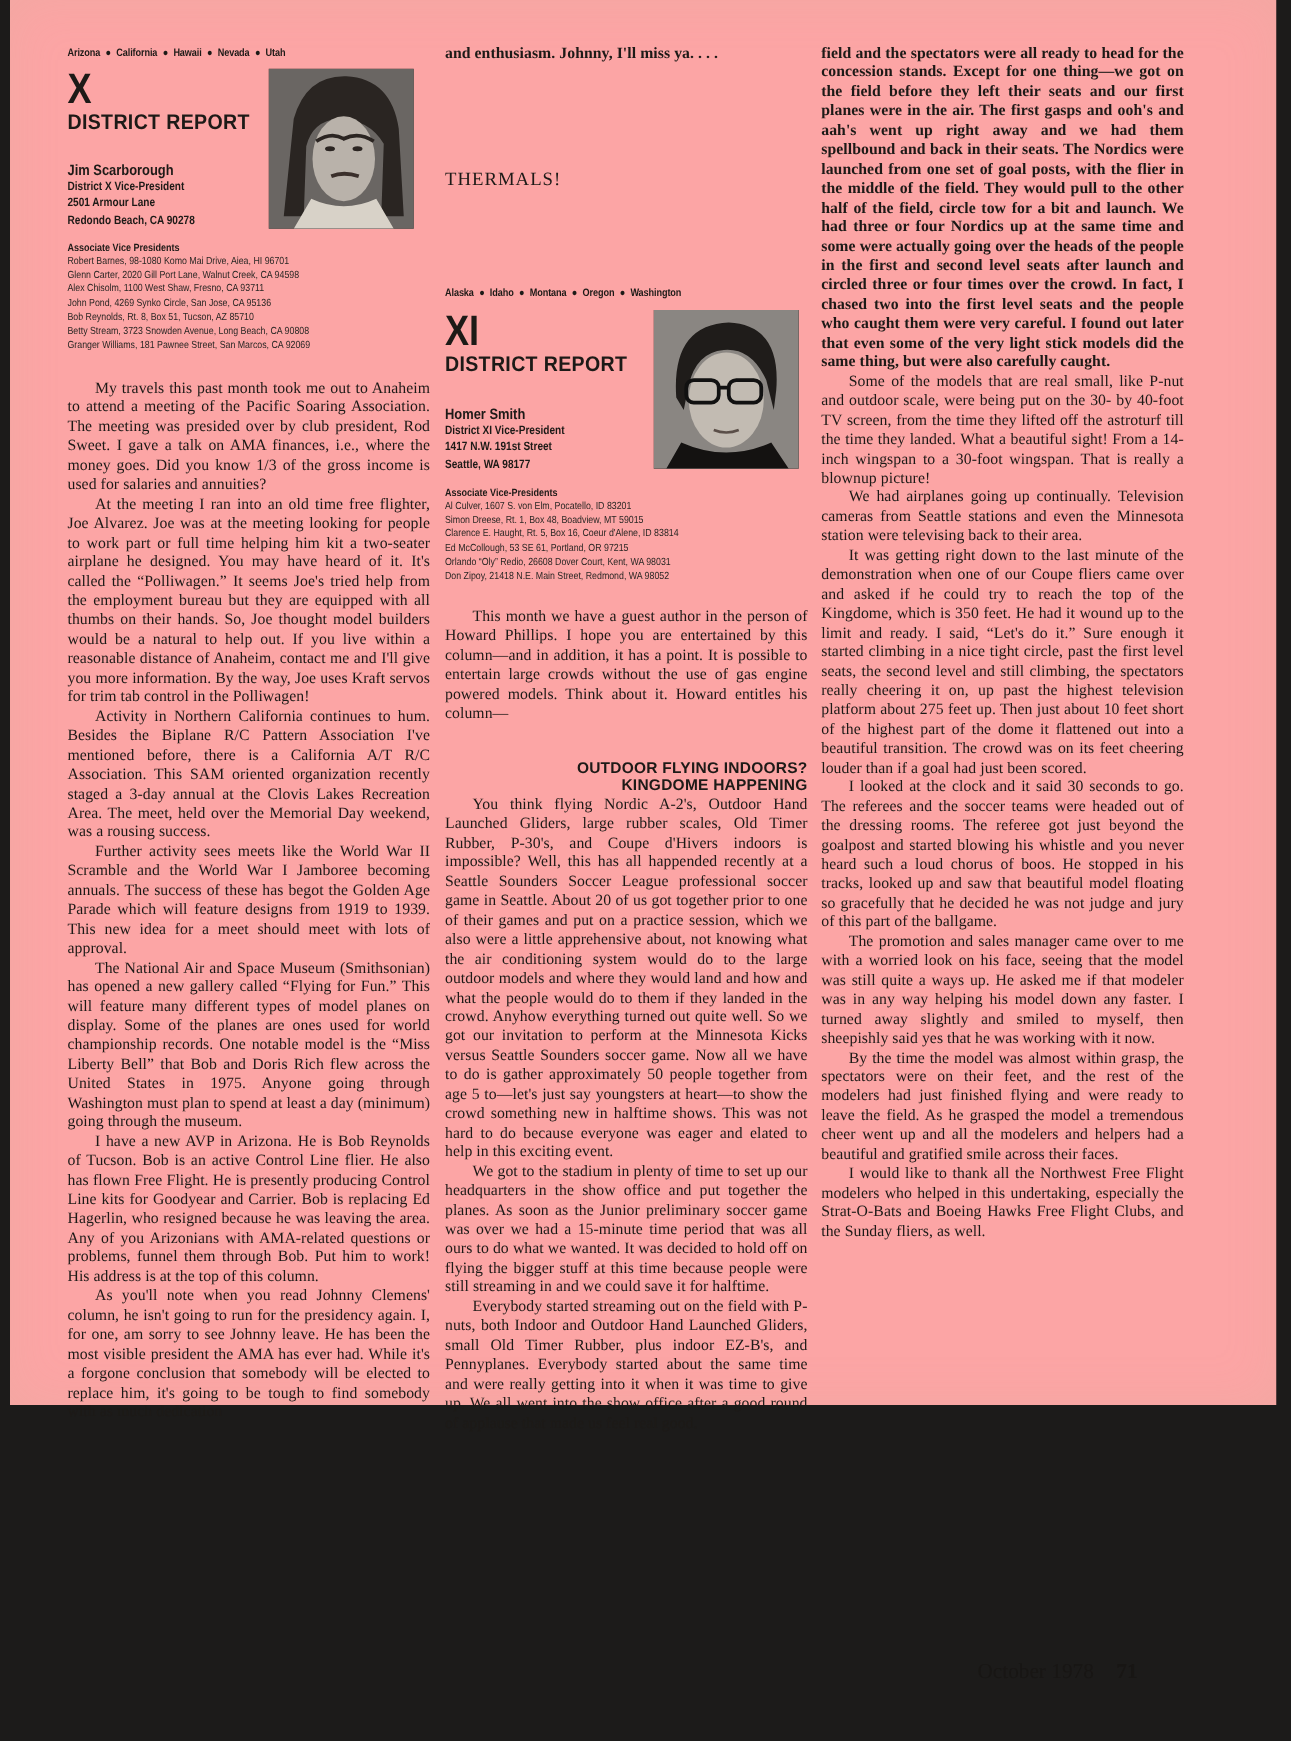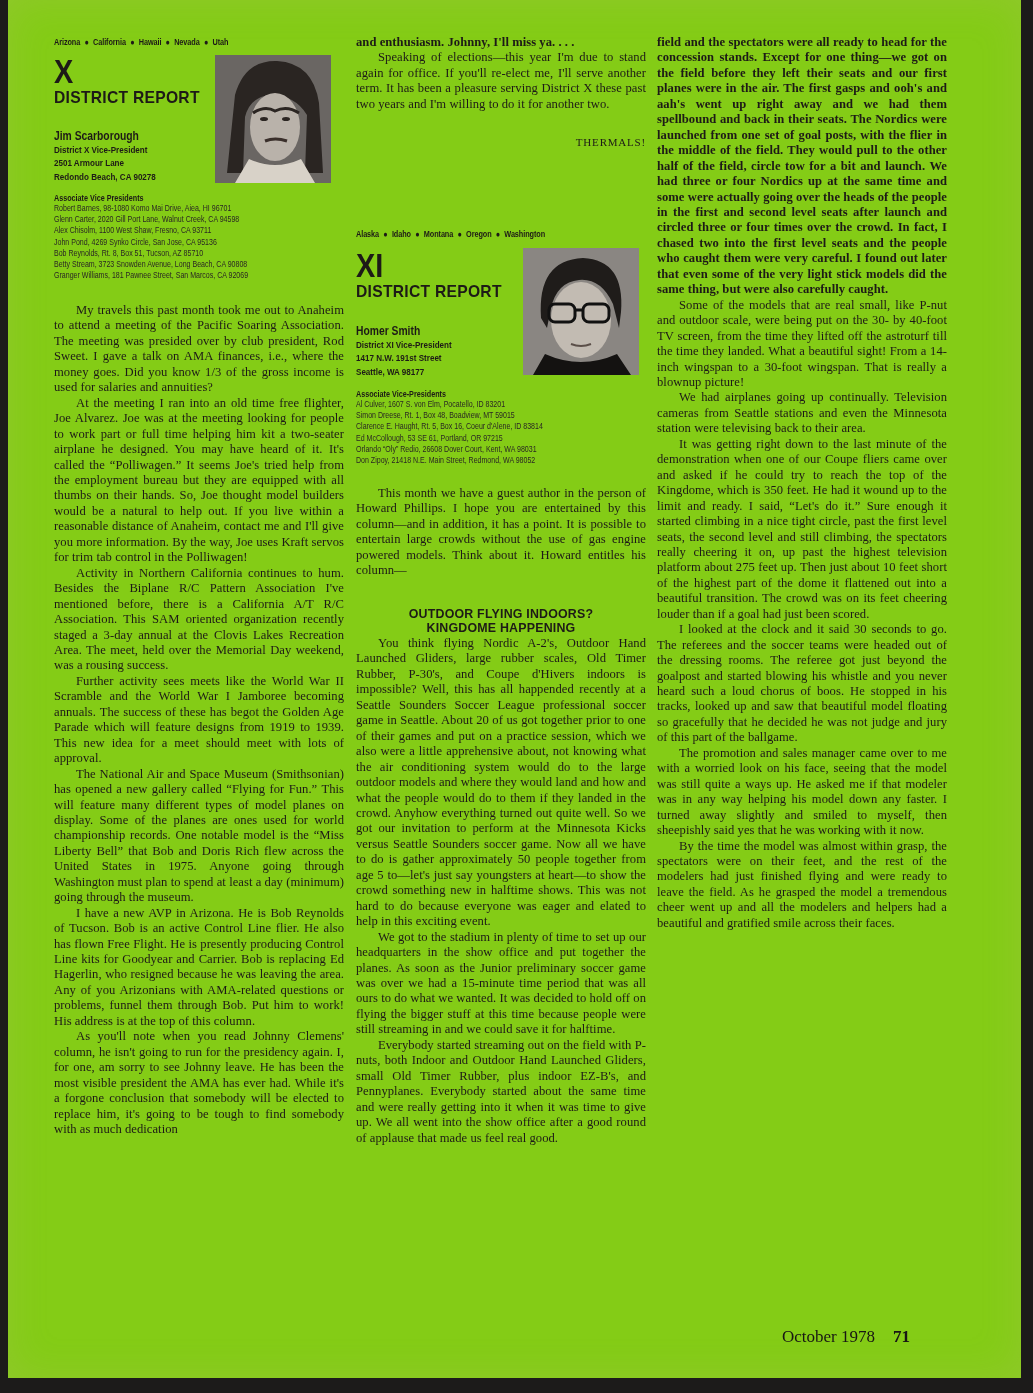--- a/index.html
+++ b/index.html
@@ -7,22 +7,22 @@
     width: 1033px; height: 1393px;
     background: #1c1b1a;
     position: relative;
     overflow: hidden;
     font-family: "Liberation Serif", "DejaVu Serif", serif;
     color: #1d1a17;
   }
   .page {
     position: absolute;
     left: 8px; top: 0;
-    width: 1013px; height: 1378px;
-    background: #84cc16;
+    width: 1013px; height: 1124px;
+    background: #fca5a5;
     box-shadow: inset 0 0 40px rgba(200,185,150,0.18);
   }
   .col {
     position: absolute;
     top: 0;
   }
   .col1 { left: 38px; width: 298px; }
   .col2 { left: 348px; width: 298px; }
   .col3 { left: 649px; width: 298px; }
 
@@ -97,30 +97,30 @@
   .body-text {
     font-size: 12.6px;
     line-height: 15.45px;
     text-align: justify;
     hyphens: none;
     letter-spacing: 0.05px;
   }
   .body-text p { margin: 0; text-indent: 22px; }
   .body-text p.noindent { text-indent: 0; font-weight: bold; }
   .center-head {
-    text-align: center;
+    text-align: right;
     font-family: "Liberation Sans", "DejaVu Sans", sans-serif;
     font-weight: bold;
     font-size: 12.4px;
     line-height: 14px;
     letter-spacing: 0.2px;
   }
   .thermals {
-    text-align: right;
-    font-size: 11px;
+    text-align: left;
+    font-size: 15px;
     letter-spacing: 0.8px;
   }
   .footer {
     position: absolute;
     left: 774px; top: 1327px;
     font-family: Liberation Serif, serif;
     font-size: 17px;
     white-space: nowrap;
     color: #181614;
   }
@@ -177,21 +177,20 @@
       <p>Further activity sees meets like the World War II Scramble and the World War I Jamboree becoming annuals. The success of these has begot the Golden Age Parade which will feature designs from 1919 to 1939. This new idea for a meet should meet with lots of approval.</p>
       <p>The National Air and Space Museum (Smithsonian) has opened a new gallery called “Flying for Fun.” This will feature many different types of model planes on display. Some of the planes are ones used for world championship records. One notable model is the “Miss Liberty Bell” that Bob and Doris Rich flew across the United States in 1975. Anyone going through Washington must plan to spend at least a day (minimum) going through the museum.</p>
       <p>I have a new AVP in Arizona. He is Bob Reynolds of Tucson. Bob is an active Control Line flier. He also has flown Free Flight. He is presently producing Control Line kits for Goodyear and Carrier. Bob is replacing Ed Hagerlin, who resigned because he was leaving the area. Any of you Arizonians with AMA-related questions or problems, funnel them through Bob. Put him to work! His address is at the top of this column.</p>
       <p>As you'll note when you read Johnny Clemens' column, he isn't going to run for the presidency again. I, for one, am sorry to see Johnny leave. He has been the most visible president the AMA has ever had. While it's a forgone conclusion that somebody will be elected to replace him, it's going to be tough to find somebody with as much dedication</p>
     </div>
   </div>
 
   <div class="col col2">
     <div class="body-text" style="position:absolute; top:35px; left:0; width:290px;">
       <p class="noindent">and enthusiasm. Johnny, I'll miss ya. . . .</p>
-      <p>Speaking of elections—this year I'm due to stand again for office. If you'll re-elect me, I'll serve another term. It has been a pleasure serving District X these past two years and I'm willing to do it for another two.</p>
     </div>
     <div class="thermals" style="position:absolute; top:136px; left:0; width:290px;">THERMALS!</div>
 
     <div class="states" style="position:absolute; top:229px; left:0;">
       <span>Alaska</span><span class="dot">●</span><span>Idaho</span><span class="dot">●</span><span>Montana</span><span class="dot">●</span><span>Oregon</span><span class="dot">●</span><span>Washington</span>
     </div>
     <div class="district-num" style="position:absolute; top:250px; left:0;">XI</div>
     <div class="district-title" style="position:absolute; top:282px; left:0;">DISTRICT REPORT</div>
 
     <div style="position:absolute; top:324px; left:0;">
@@ -242,19 +241,20 @@
 
   <div class="col col3">
     <div class="body-text" style="position:absolute; top:35px; left:0; width:290px;">
       <p class="noindent">field and the spectators were all ready to head for the concession stands. Except for one thing—we got on the field before they left their seats and our first planes were in the air. The first gasps and ooh's and aah's went up right away and we had them spellbound and back in their seats. The Nordics were launched from one set of goal posts, with the flier in the middle of the field. They would pull to the other half of the field, circle tow for a bit and launch. We had three or four Nordics up at the same time and some were actually going over the heads of the people in the first and second level seats after launch and circled three or four times over the crowd. In fact, I chased two into the first level seats and the people who caught them were very careful. I found out later that even some of the very light stick models did the same thing, but were also carefully caught.</p>
       <p>Some of the models that are real small, like P-nut and outdoor scale, were being put on the 30- by 40-foot TV screen, from the time they lifted off the astroturf till the time they landed. What a beautiful sight! From a 14-inch wingspan to a 30-foot wingspan. That is really a blownup picture!</p>
       <p>We had airplanes going up continually. Television cameras from Seattle stations and even the Minnesota station were televising back to their area.</p>
       <p>It was getting right down to the last minute of the demonstration when one of our Coupe fliers came over and asked if he could try to reach the top of the Kingdome, which is 350 feet. He had it wound up to the limit and ready. I said, “Let's do it.” Sure enough it started climbing in a nice tight circle, past the first level seats, the second level and still climbing, the spectators really cheering it on, up past the highest television platform about 275 feet up. Then just about 10 feet short of the highest part of the dome it flattened out into a beautiful transition. The crowd was on its feet cheering louder than if a goal had just been scored.</p>
       <p>I looked at the clock and it said 30 seconds to go. The referees and the soccer teams were headed out of the dressing rooms. The referee got just beyond the goalpost and started blowing his whistle and you never heard such a loud chorus of boos. He stopped in his tracks, looked up and saw that beautiful model floating so gracefully that he decided he was not judge and jury of this part of the ballgame.</p>
       <p>The promotion and sales manager came over to me with a worried look on his face, seeing that the model was still quite a ways up. He asked me if that modeler was in any way helping his model down any faster. I turned away slightly and smiled to myself, then sheepishly said yes that he was working with it now.</p>
       <p>By the time the model was almost within grasp, the spectators were on their feet, and the rest of the modelers had just finished flying and were ready to leave the field. As he grasped the model a tremendous cheer went up and all the modelers and helpers had a beautiful and gratified smile across their faces.</p>
+      <p>I would like to thank all the Northwest Free Flight modelers who helped in this undertaking, especially the Strat-O-Bats and Boeing Hawks Free Flight Clubs, and the Sunday fliers, as well.</p>
     </div>
   </div>
 
   <div class="footer">
     <span>October 1978</span><span class="pagenum">71</span>
   </div>
 </div>
 
 </body></html>

